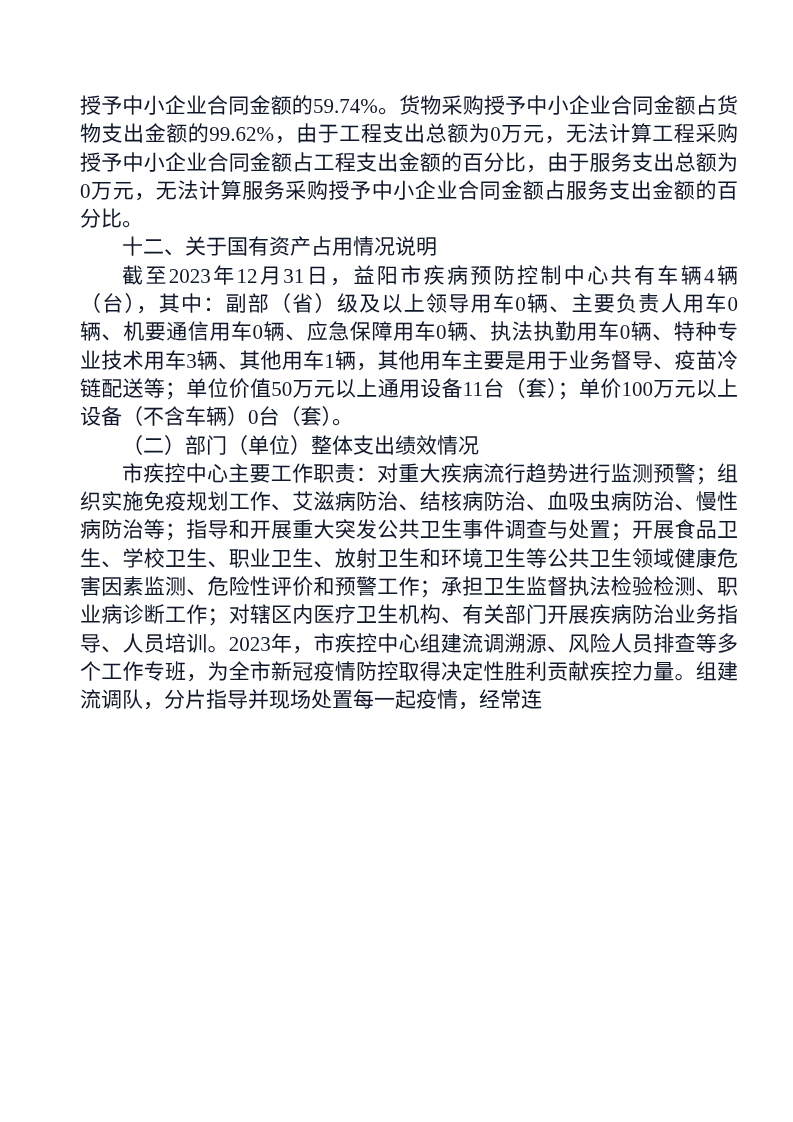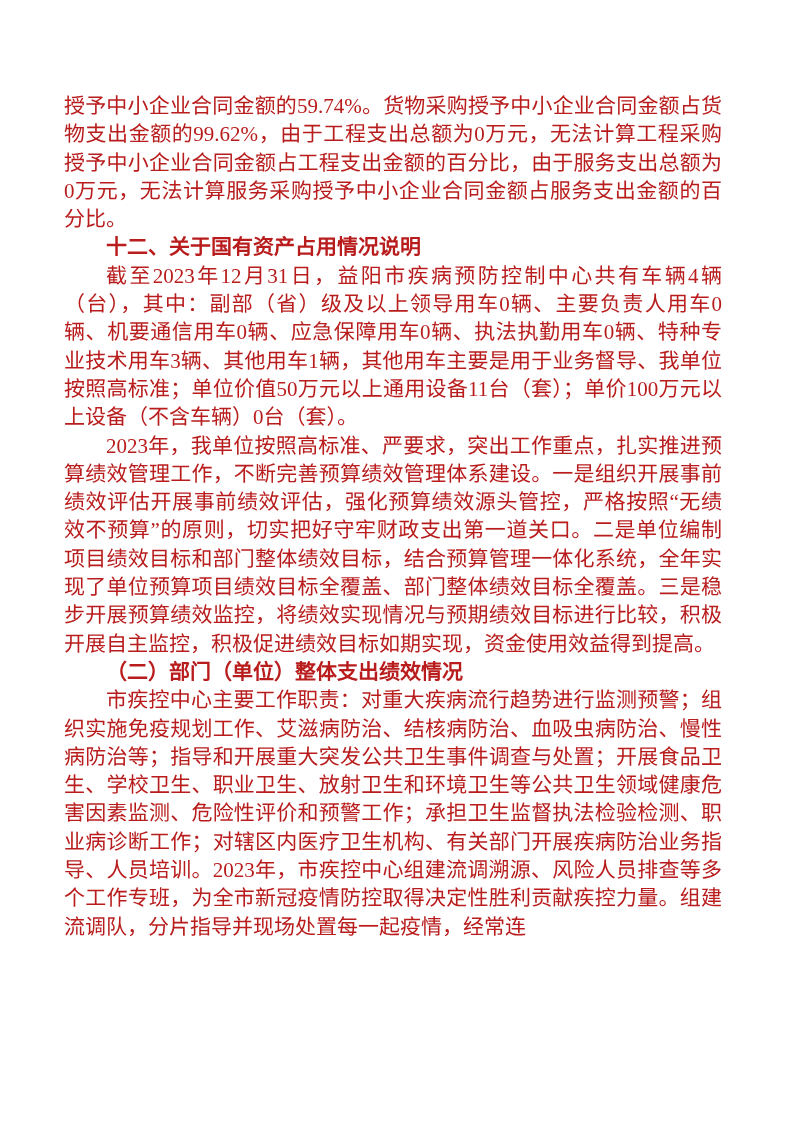--- a/index.html
+++ b/index.html
@@ -8,57 +8,56 @@
     background: #ffffff;
   }
   body {
     width: 793px;
     height: 1122px;
     position: relative;
     overflow: hidden;
   }
   .doc-page {
     position: absolute;
-    left: 64px;
+    left: 80px;
     top: 92px;
     width: 658px;
     font-family: "Liberation Serif", "DejaVu Serif", serif;
     font-size: 21px;
     line-height: 28.3px;
-    color: #b91c1c;
+    color: #0f172a;
     text-align: justify;
     text-justify: inter-ideograph;
   }
   .doc-page p {
     margin: 0;
     padding: 0;
   }
   .para-indent {
     text-indent: 2em;
   }
   .para-continuation {
     text-indent: 0;
   }
   .doc-heading {
-    font-weight: bold;
+    font-weight: normal;
     text-indent: 2em;
   }
 </style>
 </head>
 <body>
 
 <div class="doc-page">
 
   <p class="para-continuation">授予中小企业合同金额的59.74%。货物采购授予中小企业合同金额占货物支出金额的99.62%，由于工程支出总额为0万元，无法计算工程采购授予中小企业合同金额占工程支出金额的百分比，由于服务支出总额为0万元，无法计算服务采购授予中小企业合同金额占服务支出金额的百分比。</p>
 
   <p class="doc-heading">十二、关于国有资产占用情况说明</p>
 
-  <p class="para-indent">截至2023年12月31日，益阳市疾病预防控制中心共有车辆4辆（台），其中：副部（省）级及以上领导用车0辆、主要负责人用车0辆、机要通信用车0辆、应急保障用车0辆、执法执勤用车0辆、特种专业技术用车3辆、其他用车1辆，其他用车主要是用于业务督导、我单位按照高标准；单位价值50万元以上通用设备11台（套）；单价100万元以上设备（不含车辆）0台（套）。</p>
+  <p class="para-indent">截至2023年12月31日，益阳市疾病预防控制中心共有车辆4辆（台），其中：副部（省）级及以上领导用车0辆、主要负责人用车0辆、机要通信用车0辆、应急保障用车0辆、执法执勤用车0辆、特种专业技术用车3辆、其他用车1辆，其他用车主要是用于业务督导、疫苗冷链配送等；单位价值50万元以上通用设备11台（套）；单价100万元以上设备（不含车辆）0台（套）。</p>
 
 
 
-  <p class="para-indent">2023年，我单位按照高标准、严要求，突出工作重点，扎实推进预算绩效管理工作，不断完善预算绩效管理体系建设。一是组织开展事前绩效评估开展事前绩效评估，强化预算绩效源头管控，严格按照“无绩效不预算”的原则，切实把好守牢财政支出第一道关口。二是单位编制项目绩效目标和部门整体绩效目标，结合预算管理一体化系统，全年实现了单位预算项目绩效目标全覆盖、部门整体绩效目标全覆盖。三是稳步开展预算绩效监控，将绩效实现情况与预期绩效目标进行比较，积极开展自主监控，积极促进绩效目标如期实现，资金使用效益得到提高。</p>
 
   <p class="doc-heading">（二）部门（单位）整体支出绩效情况</p>
 
   <p class="para-indent">市疾控中心主要工作职责：对重大疾病流行趋势进行监测预警；组织实施免疫规划工作、艾滋病防治、结核病防治、血吸虫病防治、慢性病防治等；指导和开展重大突发公共卫生事件调查与处置；开展食品卫生、学校卫生、职业卫生、放射卫生和环境卫生等公共卫生领域健康危害因素监测、危险性评价和预警工作；承担卫生监督执法检验检测、职业病诊断工作；对辖区内医疗卫生机构、有关部门开展疾病防治业务指导、人员培训。2023年，市疾控中心组建流调溯源、风险人员排查等多个工作专班，为全市新冠疫情防控取得决定性胜利贡献疾控力量。组建流调队，分片指导并现场处置每一起疫情，经常连</p>
 
 </div>
 
 </body></html>

